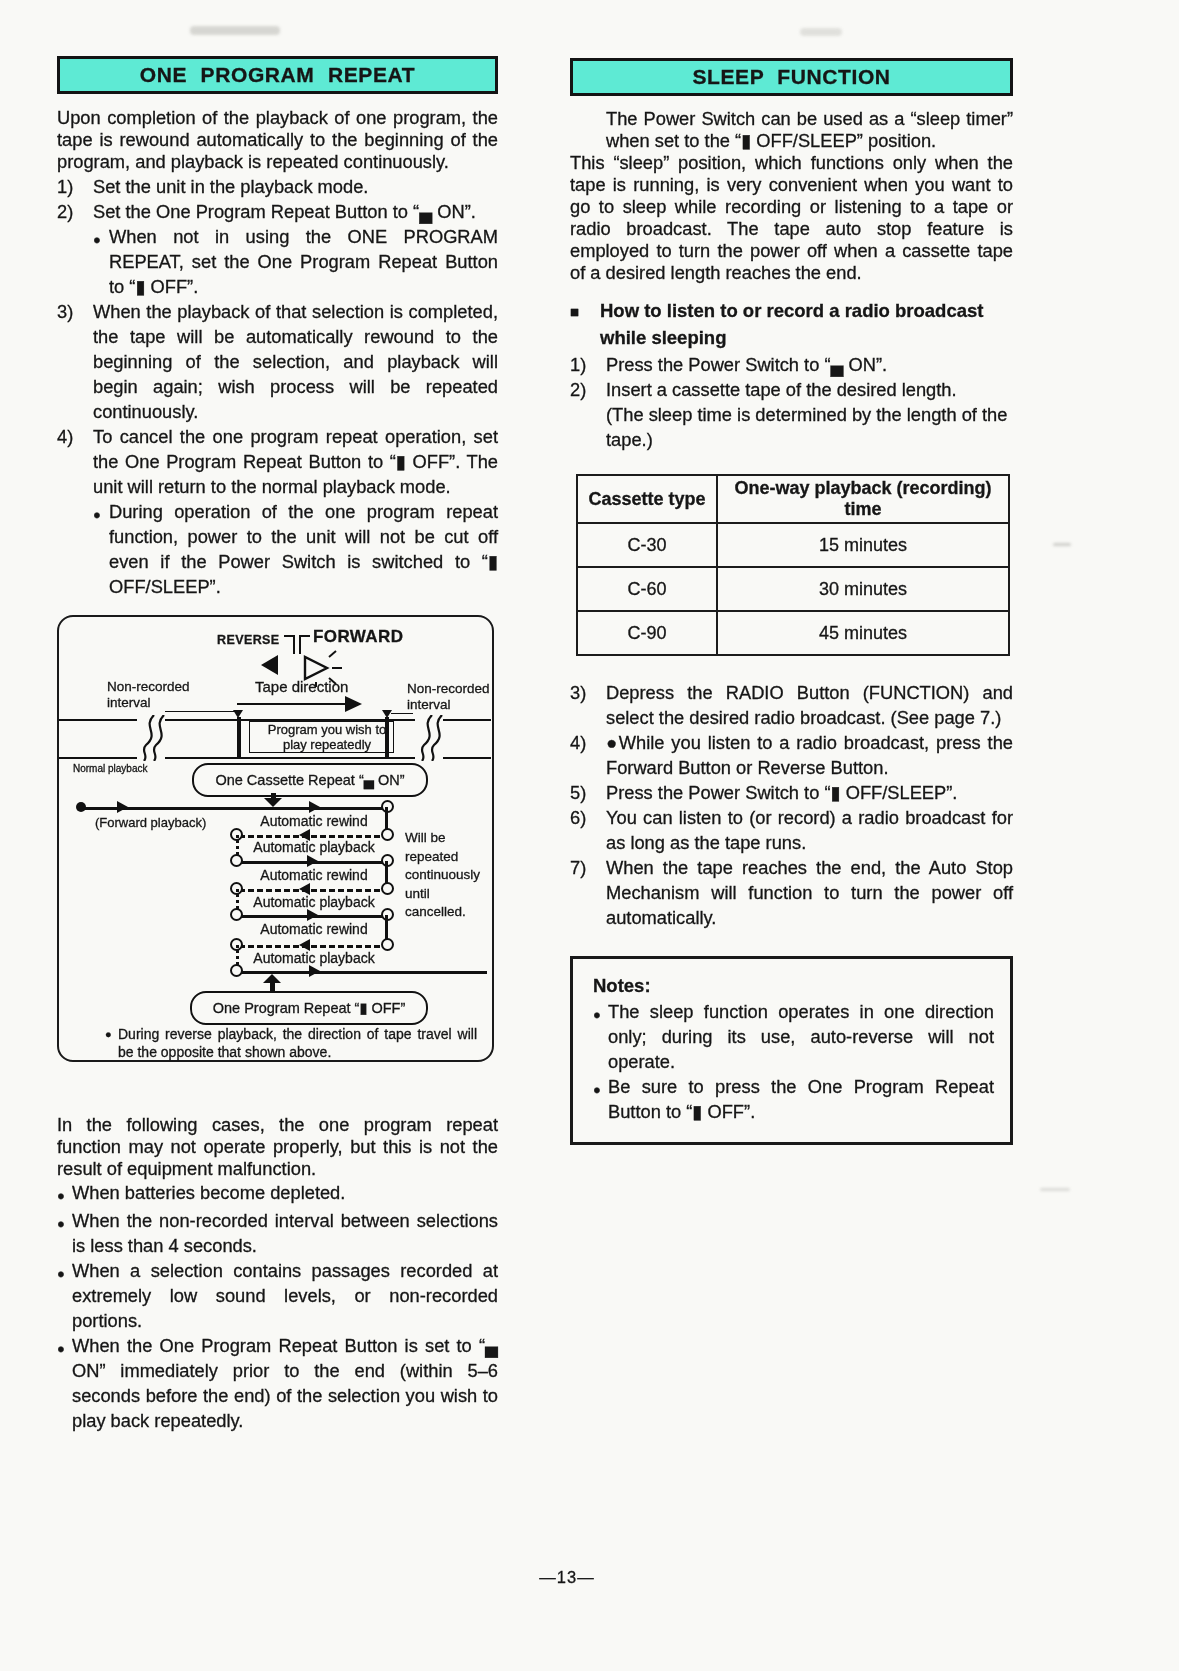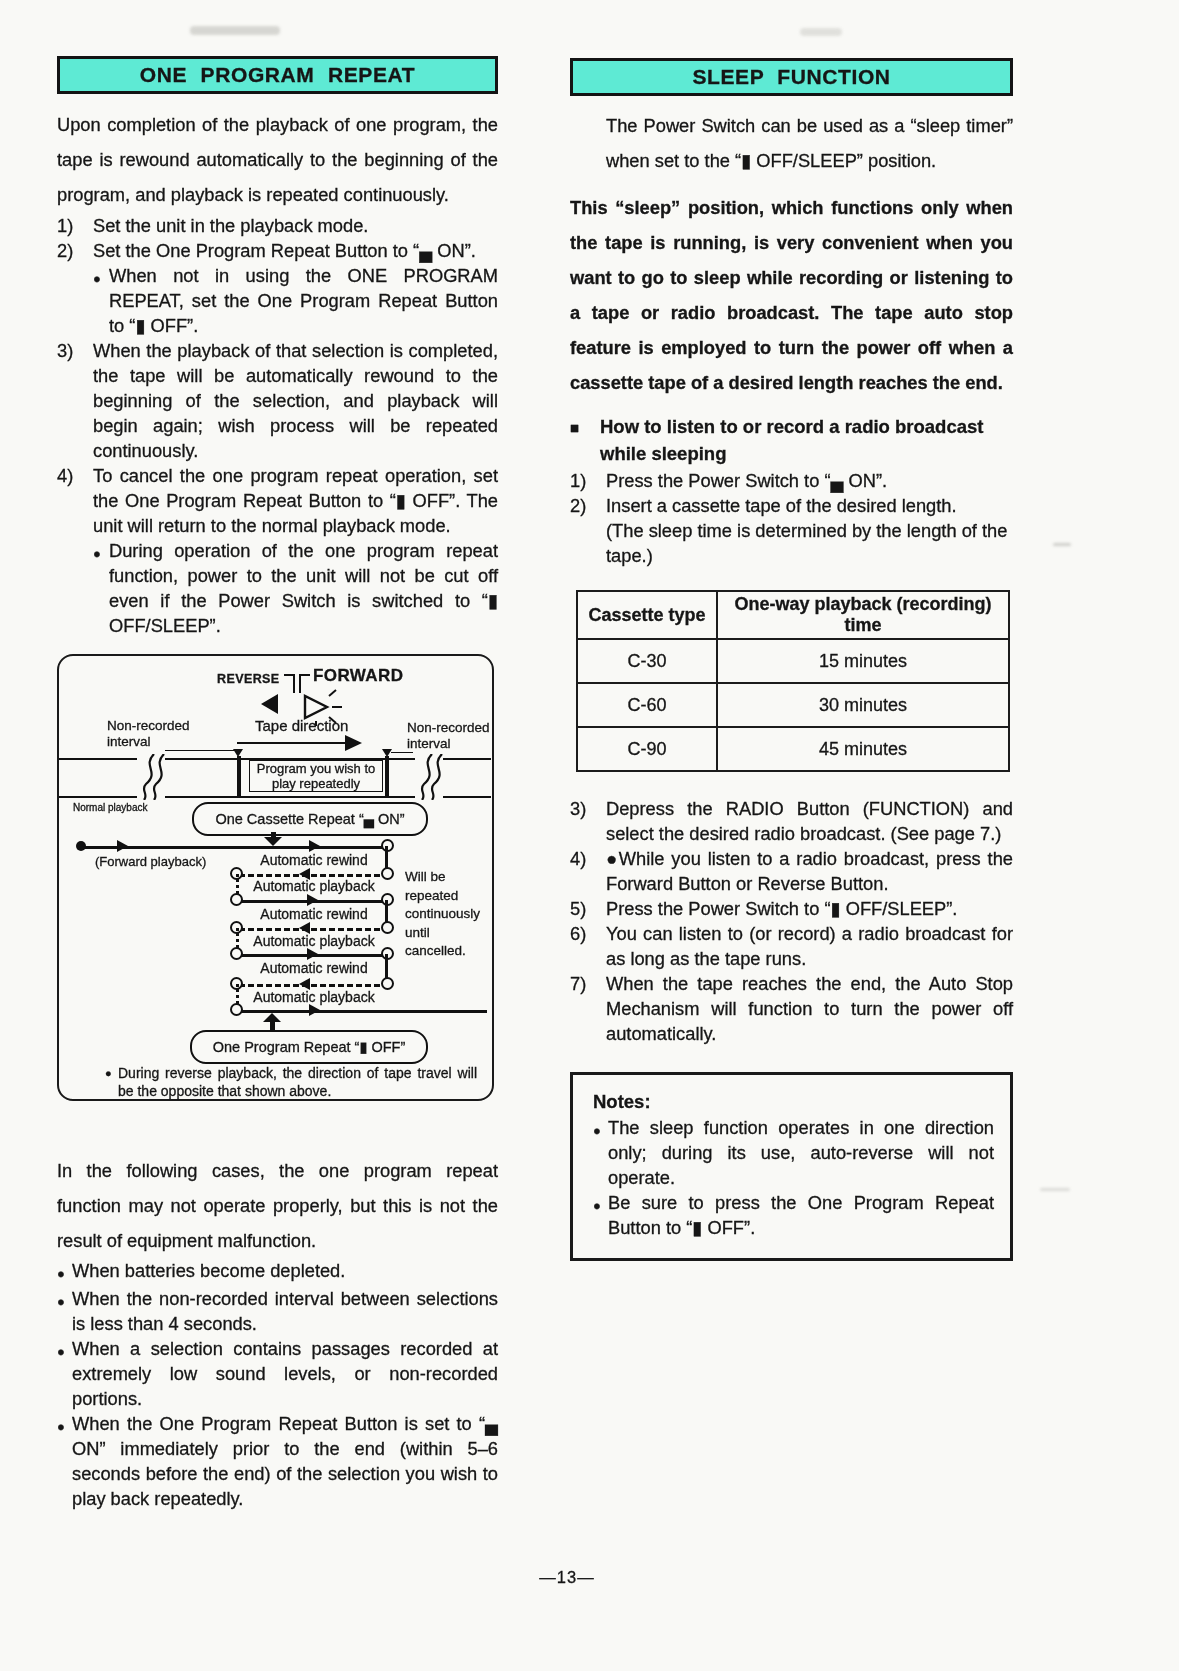--- a/index.html
+++ b/index.html
@@ -4,21 +4,21 @@
 <style>
   html,body{margin:0;padding:0;background:#e9e9e6;}
   .page{position:relative;width:1179px;height:1671px;background:#f9f9f6;
         font-family:"Liberation Sans",sans-serif;color:#161616;overflow:hidden;
         -webkit-text-stroke:.3px;}
   .col{position:absolute;}
   .col-left{left:57px;top:56px;width:441px;}
   .col-right{left:570px;top:58px;width:443px;}
   .hdr{border:3px solid #141414;height:32px;display:flex;align-items:center;justify-content:center;
        font-weight:bold;font-size:21px;letter-spacing:.6px;word-spacing:7px;background:#5eead4;}
-  .para{font-size:18.3px;line-height:35px;text-align:justify;margin:0;}
+  .para{font-size:18.3px;line-height:22px;text-align:justify;margin:0;}
   .intro{margin-top:13px;}
   .steps{margin-top:1px;}
   .step{display:flex;font-size:18.3px;line-height:25px;}
   .step .m{width:36px;flex:none;}
   .step .t{flex:1;text-align:justify;}
   .step.sub{padding-left:36px;}
   .step.sub .m{width:16px;font-size:13px;padding-top:3px;}
   .bullets{margin-top:0;}
   .brow{display:flex;font-size:18.3px;line-height:25px;}
   .brow .m{width:15px;flex:none;font-size:13px;padding-top:3px;}
@@ -130,21 +130,21 @@
       <svg class="d" style="left:78px;top:98px;background:#f9f9f6;" width="28" height="46">
         <path d="M17 0 C5 12 23 18 9 30 C3 36 12 40 7 46" fill="none" stroke="#111" stroke-width="2.2"></path>
         <path d="M27 0 C15 12 33 18 19 30 C13 36 22 40 17 46" fill="none" stroke="#111" stroke-width="2.2"></path>
       </svg>
       <svg class="d" style="left:356px;top:98px;background:#f9f9f6;" width="28" height="46">
         <path d="M17 0 C5 12 23 18 9 30 C3 36 12 40 7 46" fill="none" stroke="#111" stroke-width="2.2"></path>
         <path d="M27 0 C15 12 33 18 19 30 C13 36 22 40 17 46" fill="none" stroke="#111" stroke-width="2.2"></path>
       </svg>
       <div class="d" style="left:178px;top:100px;width:4px;height:40px;background:#111;"></div>
       <div class="d" style="left:326px;top:100px;width:4px;height:40px;background:#111;"></div>
-      <div class="d" style="left:190px;top:104px;width:132px;height:30px;border:1.5px solid #111;display:flex;align-items:center;justify-content:center;text-align:center;font-size:13px;line-height:15px;">Program you wish to play repeatedly</div>
+      <div class="d" style="left:190px;top:104px;width:132px;height:30px;border:1.5px solid #111;display:flex;align-items:center;justify-content:center;text-align:center;font-size:13px;line-height:15px;padding-left:11px;">Program you wish to play repeatedly</div>
 
       <div class="d oval" style="left:133px;top:146px;width:232px;height:30px;">One Cassette Repeat “▄ ON”</div>
       <span class="d dlabel" style="left:14px;top:144px;font-size:10px;">Normal playback</span>
       <div class="d" style="left:212px;top:176px;width:5px;height:6px;background:#111;"></div>
       <div class="d" style="left:205px;top:181px;width:0;height:0;border-top:9px solid #111;border-left:9px solid transparent;border-right:9px solid transparent;"></div>
 
       <div class="d dot" style="left:17px;top:185px;"></div>
       <div class="d line" style="left:22px;top:190px;width:308px;"></div>
       <div class="d arr-r" style="left:58px;top:184px;"></div>
       <div class="d arr-r" style="left:250px;top:184px;"></div>
@@ -225,21 +225,21 @@
     </div>
   </div>
 
   <div class="col col-right">
 
     <div class="hdr">
       <span>SLEEP FUNCTION</span>
     </div>
 
     <p class="para" style="margin-top:12px;margin-left:36px;">The Power Switch can be used as a “sleep timer” when set to the “▮ OFF/SLEEP” position.</p>
-    <p class="para" style="margin-top:12px;font-weight:bold;">This “sleep” position, which functions only when the tape is running, is very convenient when you want to go to sleep while recording or listening to a tape or radio broadcast. The tape auto stop feature is employed to turn the power off when a cassette tape of a desired length reaches the end.</p>
+    <p class="para" style="margin-top:0;">This “sleep” position, which functions only when the tape is running, is very convenient when you want to go to sleep while recording or listening to a tape or radio broadcast. The tape auto stop feature is employed to turn the power off when a cassette tape of a desired length reaches the end.</p>
 
     <div class="sec-head">
       <span class="m">■</span>
       <span style="flex:1;">How to listen to or record a radio broadcast while sleeping</span>
     </div>
 
     <div class="steps">
       <div class="step">
           <span class="m">1)</span>
           <span class="t">Press the Power Switch to “▄ ON”.</span>

